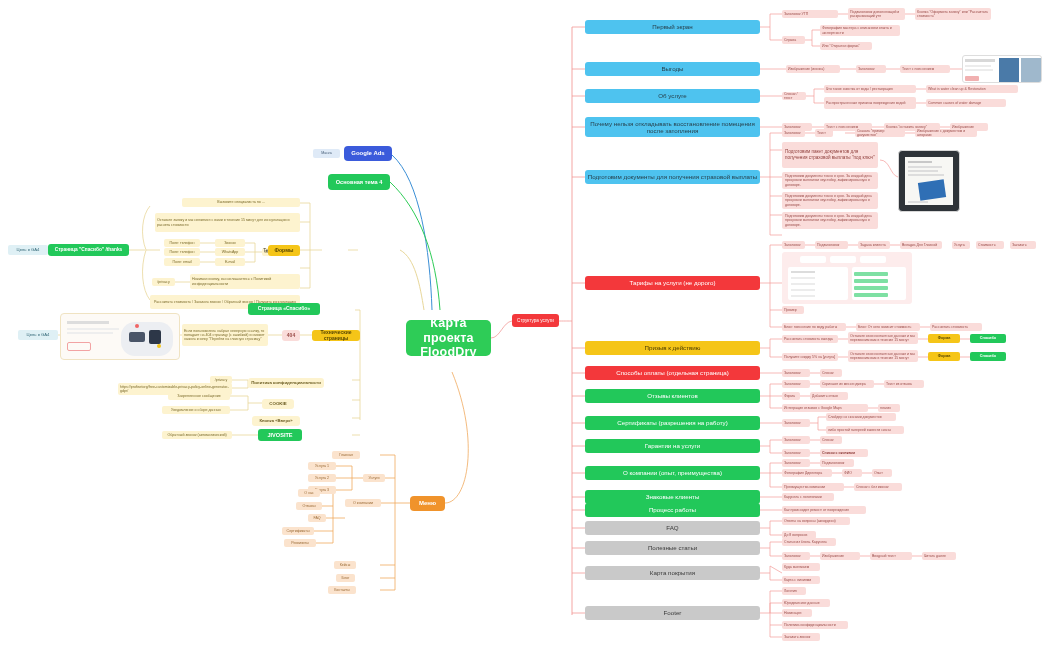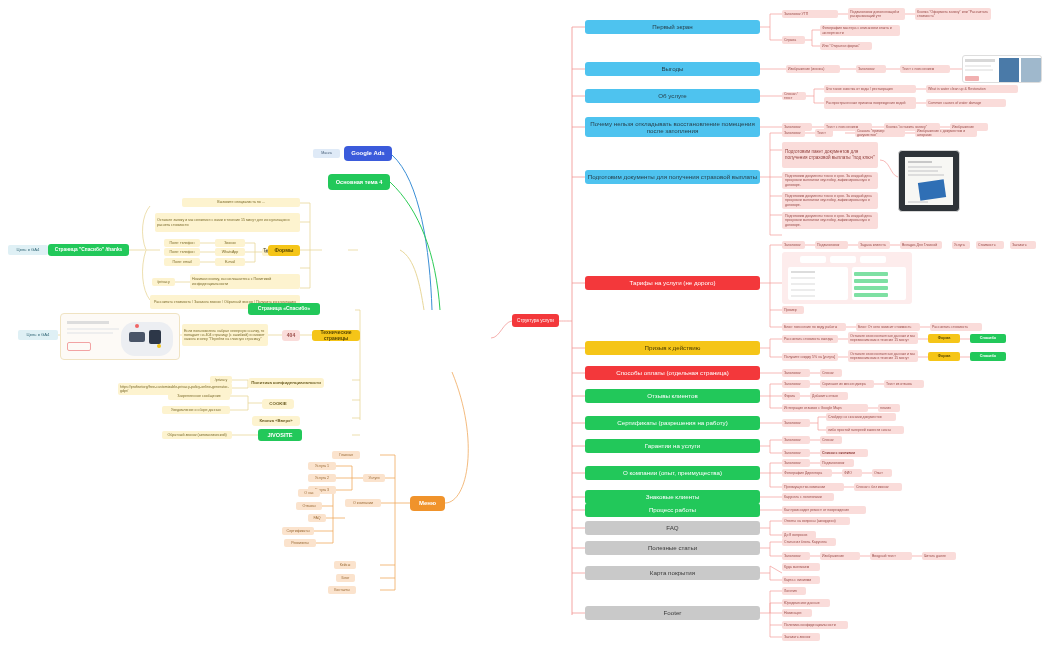--- a/index.html
+++ b/index.html
@@ -279,20 +279,22 @@
   <g fill="none" stroke-width="1.0">
     <path d="M392 155 C 420 180, 430 250, 432 310" stroke="#3b8fd6"></path>
     <path d="M390 182 C 420 210, 436 255, 440 310" stroke="#2ecc57"></path>
   </g>
 
   <g fill="none" stroke="#e8d79a" stroke-width="1.0">
     <path d="M400 250 C 415 258, 420 285, 424 310"></path>
   </g>
 </svg>
 
+<div class="node n-root" style="left:406px;top:320px;width:85px;height:36px;">Карта проекта
+FloodDry</div>
 
 <div class="node n-strucrt" style="left:512px;top:314px;width:47px;height:13px;">Структура услуги</div>
 
 <div class="node n-mask" style="left:313px;top:149px;width:27px;height:9px;">Маска</div>
 <div class="node n-gads" style="left:344px;top:146px;width:48px;height:15px;">Google Ads</div>
 <div class="node n-theme4" style="left:328px;top:174px;width:62px;height:16px;">Основная тема 4</div>
 
 <div class="node n-goal" style="left:8px;top:245px;width:40px;height:10px;">Цель в GA4</div>
 <div class="node n-thanks" style="left:48px;top:244px;width:81px;height:12px;">Страница "Спасибо" /thanks</div>
 

